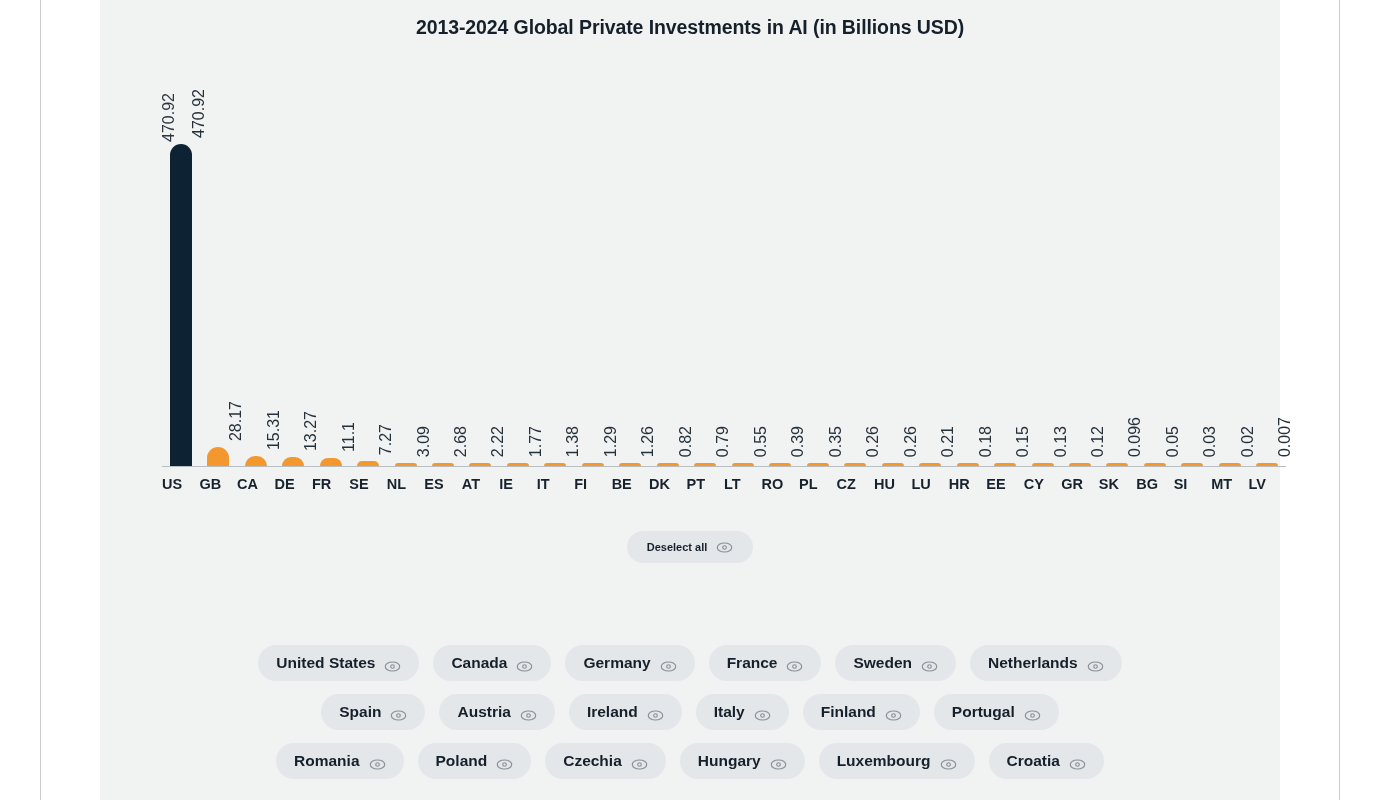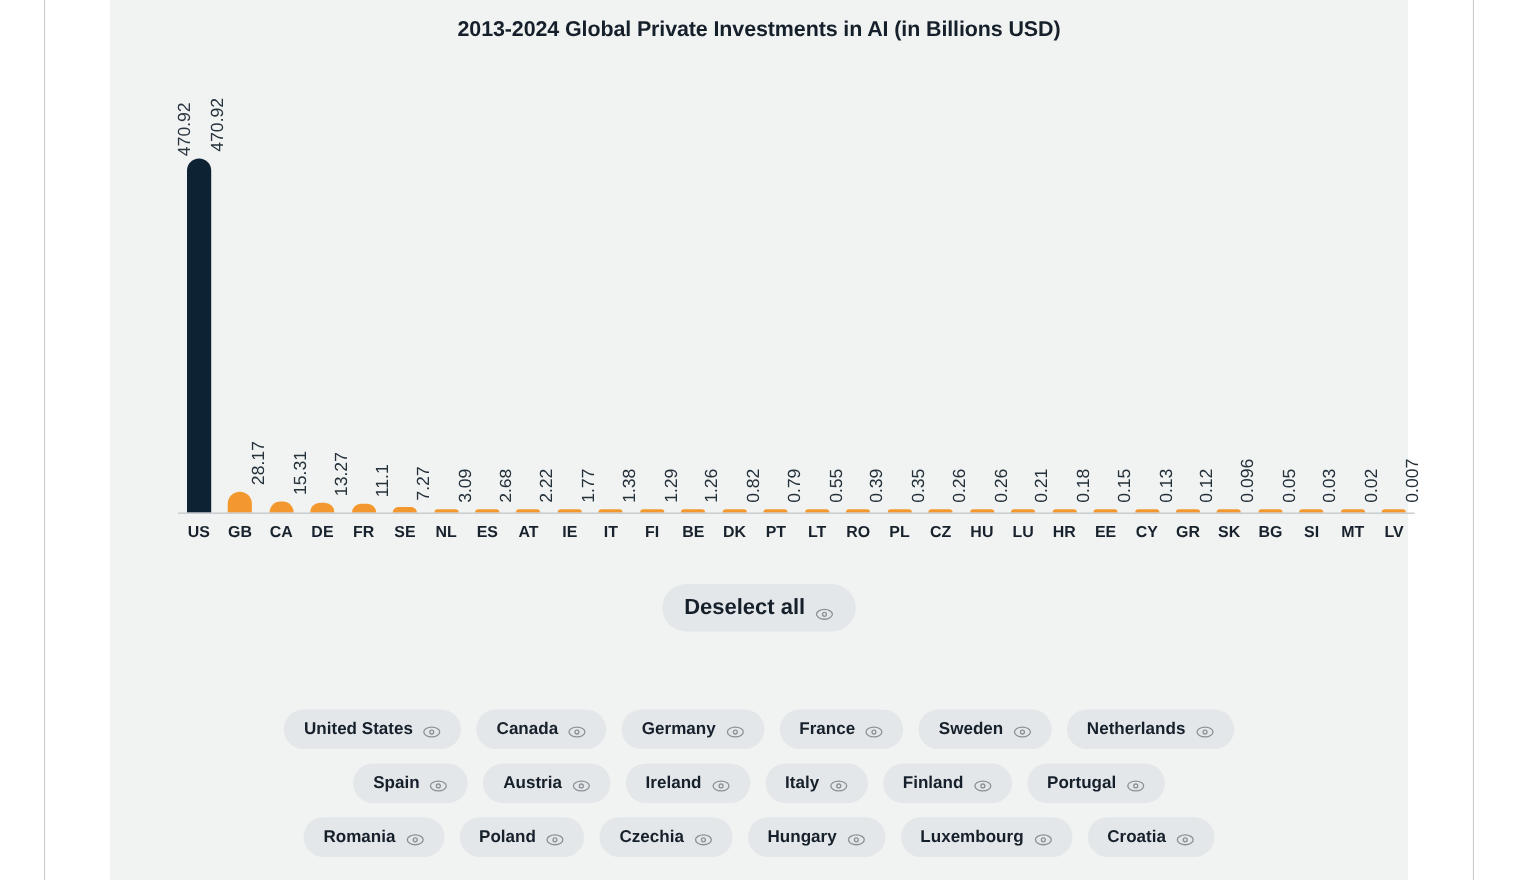--- a/index.html
+++ b/index.html
@@ -101,21 +101,21 @@
   }
   .xticks{
     position:absolute;
     left:2px;right:0;
     top:407px;
     height:34px;
     display:flex;
   }
   .xtick{
     flex:1 1 0;
-    text-align:center;
+    text-align:left;
     font-size:14.5px;
     font-weight:bold;
     color:#18222c;
     line-height:34px;
   }
 
   
   .deselect-row{
     position:absolute;
     left:0;right:0;
@@ -125,21 +125,21 @@
   }
   .pill{
     display:inline-flex;
     align-items:center;
     gap:9px;
     background:#e4e7ea;
     border:none;
     border-radius:22px;
     padding:10px 20px;
     font-family:"Liberation Sans", sans-serif;
-    font-size:20px;
+    font-size:11px;
     font-weight:bold;
     color:#16202b;
     cursor:pointer;
     white-space:nowrap;
   }
   .eye{
     display:inline-block;
     width:17px;height:11px;
     flex:0 0 auto;
   }

